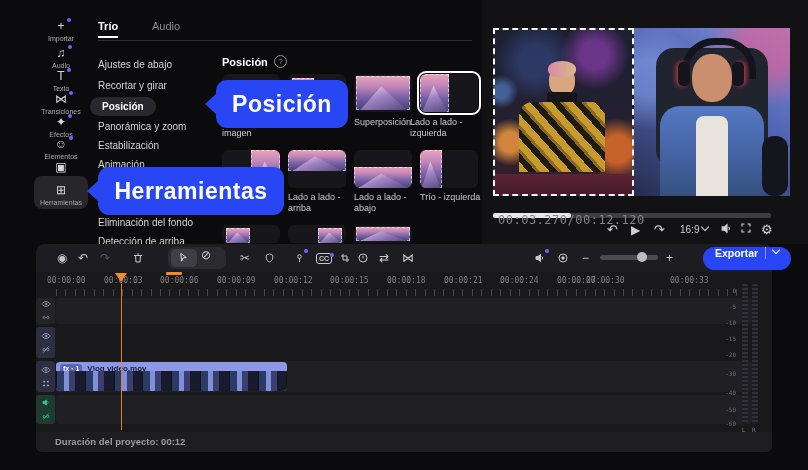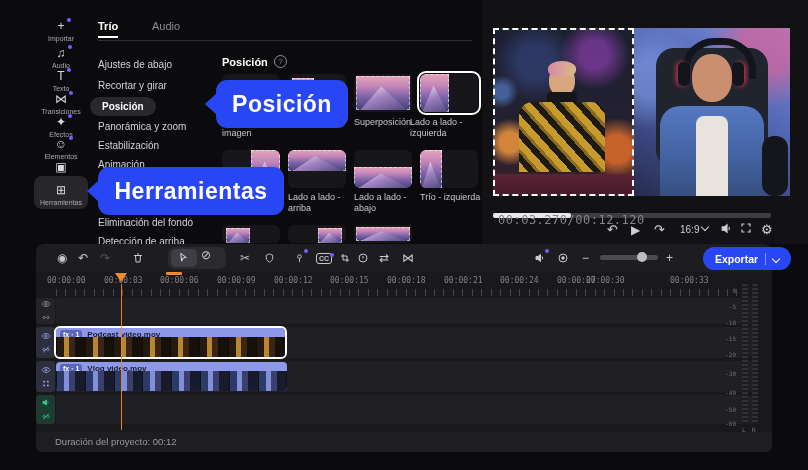--- a/index.html
+++ b/index.html
@@ -83,21 +83,21 @@
   
   .tl-toolbar{position:absolute;left:36px;top:244px;width:736px;height:28px;background:#1d1d21;border-radius:8px 8px 0 0;}
   .tb-ic{position:absolute;top:6px;color:#c9c9cd;font-size:12px;line-height:16px;text-align:center;cursor:pointer;}
   .tb-ic svg{display:block;margin:2px auto 0;}
   .tb-ic .pdot{position:absolute;top:-1px;right:-3px;width:4px;height:4px;border-radius:50%;background:#7b5bff;}
   .tool-pill{position:absolute;left:132px;top:3px;width:58px;height:22px;background:#2a2a2f;border-radius:7px;}
   .tool-pill .cursor-box{position:absolute;left:3px;top:2px;width:26px;height:18px;background:#3e3e45;border-radius:5px;}
   .zoom-slider{position:absolute;left:564px;top:11px;width:58px;height:5px;background:#4a4a50;border-radius:3px;cursor:pointer;}
   .zoom-slider .knob{position:absolute;left:37px;top:-3px;width:10px;height:10px;border-radius:50%;background:#bcbcc2;}
   .export-btn{position:absolute;left:667px;top:3px;width:88px;height:23px;background:#2946f5;border-radius:12px;
-      color:#fff;font-size:10.5px;font-weight:bold;display:flex;align-items:center;justify-content:center;gap:7px;cursor:pointer;}
+      color:#fff;font-size:10.5px;font-weight:bold;display:flex;justify-content:center;gap:7px;cursor:pointer;}
   .export-btn .div{width:1px;height:12px;background:rgba(255,255,255,.45);}
   .export-btn .chev{border-color:#fff;}
 
   .tl-body{position:absolute;left:36px;top:272px;width:736px;height:160px;background:#19191c;}
   .ruler-label{position:absolute;top:4px;font-size:8px;color:#808086;font-family:"DejaVu Sans Mono",monospace;}
   .ruler-ticks{position:absolute;left:20px;top:17px;width:700px;height:7px;
       background:repeating-linear-gradient(90deg,#45454b 0 1px,transparent 1px 9.45px);}
   .track-row{position:absolute;left:20px;width:696px;background:#202024;border-radius:3px;}
   .track-head{position:absolute;left:0;width:19px;border-radius:3px;display:flex;flex-direction:column;
       align-items:center;justify-content:center;gap:5px;}
@@ -114,21 +114,21 @@
   .playhead-cap{position:absolute;left:115px;top:273px;width:0;height:0;z-index:31;
       border-left:6px solid transparent;border-right:6px solid transparent;border-top:9px solid #ef8a2f;}
   .marker-tick{position:absolute;left:166px;top:272px;width:16px;height:3px;background:#ef8a2f;border-radius:1px;z-index:29;}
 
   .meter-label{position:absolute;font-size:6px;color:#6e6e74;width:14px;text-align:right;font-family:"DejaVu Sans Mono",monospace;}
   .meter-bar{position:absolute;width:6px;height:140px;border-radius:2px;
       background:repeating-linear-gradient(180deg,#303036 0 2px,#1c1c20 2px 4px);}
   .meter-ch{position:absolute;font-size:6px;color:#7a7a80;font-family:"DejaVu Sans Mono",monospace;}
 
   .tl-footer{position:absolute;left:36px;top:432px;width:736px;height:20px;background:#1e1e21;border-radius:0 0 6px 6px;}
-  .tl-footer .txt{position:absolute;left:19px;top:4px;font-size:9.5px;color:#9a9a9f;}
+  .tl-footer .txt{position:absolute;left:19px;top:4px;font-size:9.5px;color:#9a9a9f;font-weight:bold;}
 </style>
 </head>
 <body>
 
 <div id="stage">
 
   <div class="sb-item" style="top:16px">
     <span class="ic">+<span class="dot"></span></span>
     <span class="lb">Importar</span>
   </div>
@@ -372,29 +372,20 @@
 
     <div class="track-head" style="top:55px;height:31px;background:#2d2e3e">
       <svg width="10" height="8" viewBox="0 0 24 16" fill="none" stroke="#9ea4e0" stroke-width="2">
           <path d="M2 8s4-6 10-6 10 6 10 6-4 6-10 6S2 8 2 8z"></path>
           <circle cx="12" cy="8" r="2.5"></circle>
         </svg>
       <svg width="10" height="9" viewBox="0 0 24 24" fill="none" stroke="#9ea4e0" stroke-width="2">
           <path d="M9 12h6M9 9H7a3 3 0 000 6h2M15 9h2a3 3 0 010 6h-2M5 20L19 4"></path>
         </svg>
     </div>
-    <div class="track-row" style="top:55px;height:31px">
-      <div class="clip sel" style="left:0;top:1px;width:229px;height:29px">
-        <div class="clip-top">
-          <span class="clip-badge">fx · 1</span>
-          <span class="clip-name">Podcast video.mov</span>
-        </div>
-        <div class="strip podcast"></div>
-      </div>
-    </div>
 
     <div class="track-head" style="top:89px;height:31px;background:#2d2e3e">
       <svg width="10" height="8" viewBox="0 0 24 16" fill="none" stroke="#9ea4e0" stroke-width="2">
           <path d="M2 8s4-6 10-6 10 6 10 6-4 6-10 6S2 8 2 8z"></path>
           <circle cx="12" cy="8" r="2.5"></circle>
         </svg>
       <svg width="10" height="9" viewBox="0 0 24 24" fill="#9ea4e0">
           <circle cx="7" cy="7" r="2.6"></circle>
           <circle cx="17" cy="7" r="2.6"></circle>
           <circle cx="7" cy="17" r="2.6"></circle>

